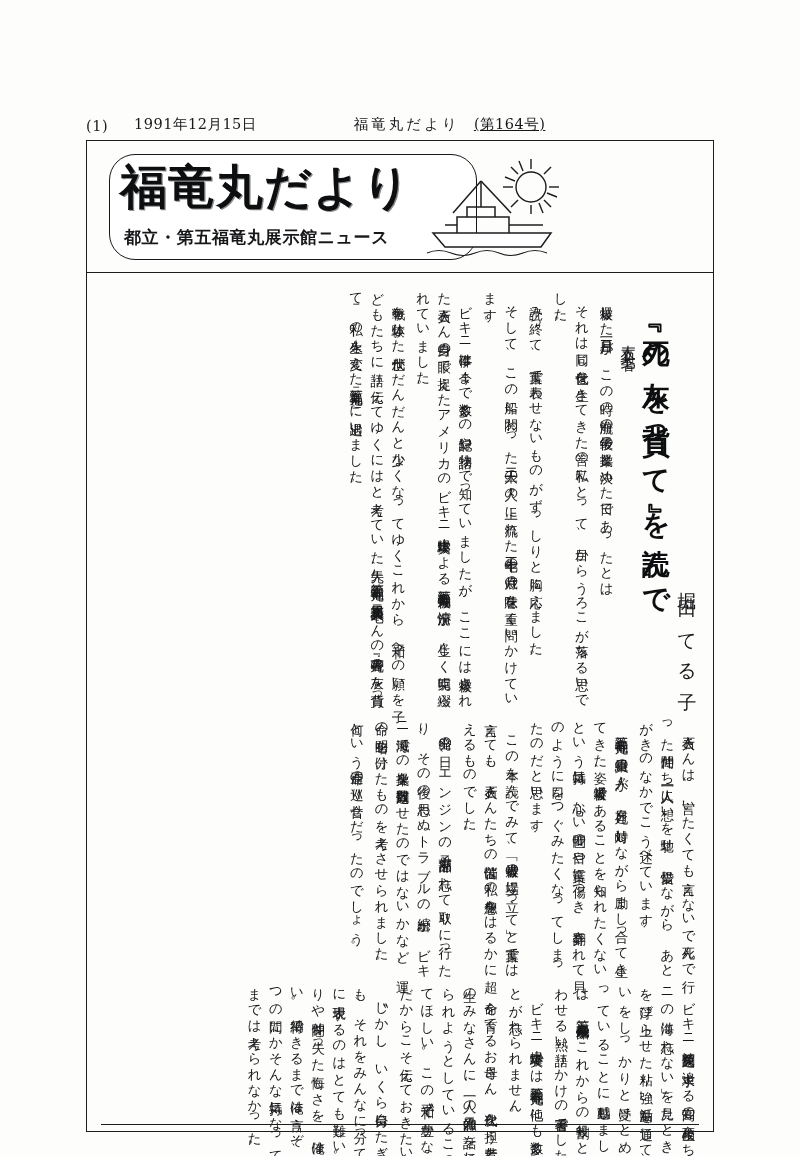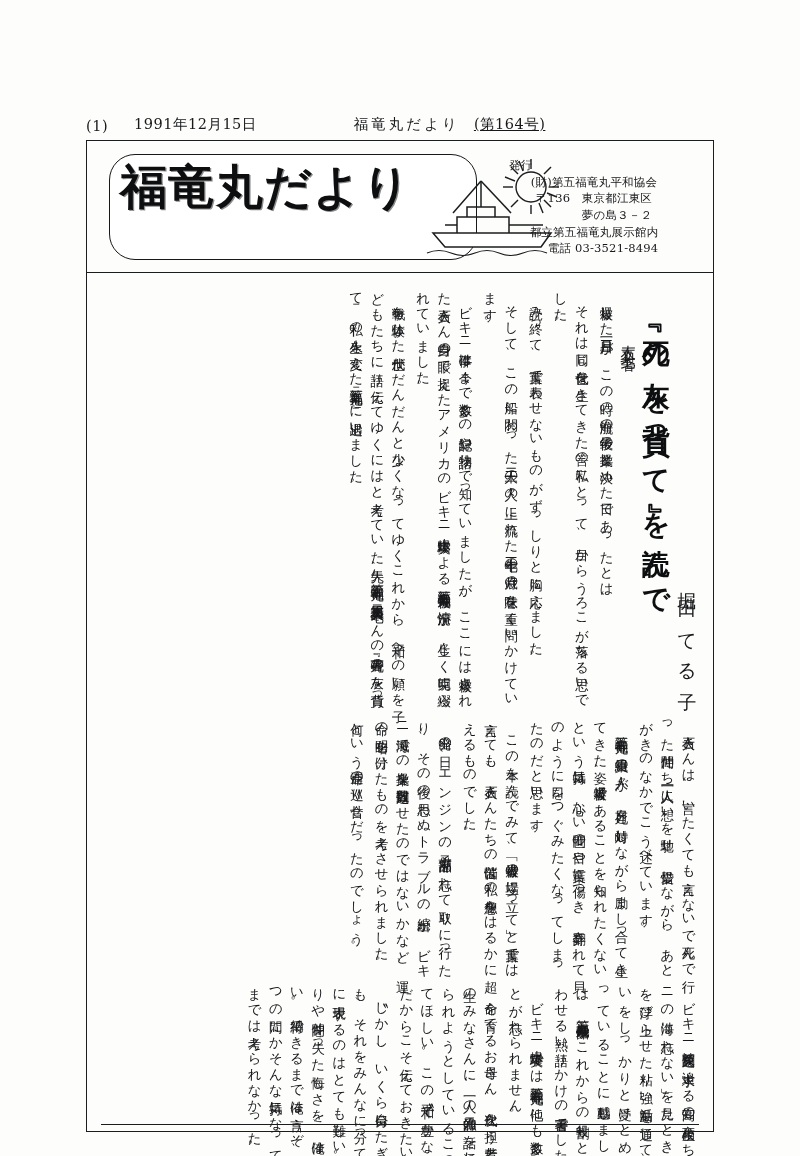--- a/index.html
+++ b/index.html
@@ -239,20 +239,21 @@
     <span class="rh-title">福竜丸だより</span>
     <span class="rh-issue">(第164号)</span>
   </div>
 
   <div class="frame">
 
     <div class="masthead">
 
       <div class="logo-box">
         <div class="logo-title">福竜丸だより</div>
+        <div class="logo-sub">都立・第五福竜丸展示館ニュース</div>
       </div>
 
       <svg class="boat-art" viewBox="0 0 150 104">
         <g stroke="#1b1c1e" stroke-width="1.4" fill="none">
           <circle cx="108" cy="32" r="15"></circle>
           <line x1="108" y1="4" x2="108" y2="14"></line>
           <line x1="108" y1="50" x2="108" y2="59"></line>
           <line x1="80" y1="32" x2="90" y2="32"></line>
           <line x1="126" y1="32" x2="136" y2="32"></line>
           <line x1="88" y1="12" x2="95" y2="19"></line>
@@ -272,28 +273,20 @@
           <line x1="58" y1="26" x2="30" y2="58"></line>
           <line x1="58" y1="26" x2="88" y2="58"></line>
           <line x1="22" y1="70" x2="34" y2="70"></line>
           <line x1="86" y1="70" x2="120" y2="70"></line>
         </g>
         <g stroke="#1b1c1e" stroke-width="1.1" fill="none">
           <path d="M4 98 q12 -5 24 0 t24 0 t24 0 t24 0 t24 0"></path>
         </g>
       </svg>
 
-      <div class="publisher">
-        <span class="pl pl-issuer">発行</span>
-        <span class="pl">(財)第五福竜丸平和協会</span>
-        <span class="pl">〒136　東京都江東区</span>
-        <span class="pl pl-addr2">夢の島３－２</span>
-        <span class="pl">都立第五福竜丸展示館内</span>
-        <span class="pl pl-tel">電話 03-3521-8494</span>
-      </div>
     </div>
 
     <div class="article">
 
       <div class="headline-zone">
         <div class="byline-author">大石又七著</div>
         <div class="headline-main">『死の灰を背負って』を読んで</div>
         <div class="reviewer">堀田　てる子</div>
       </div>
 

